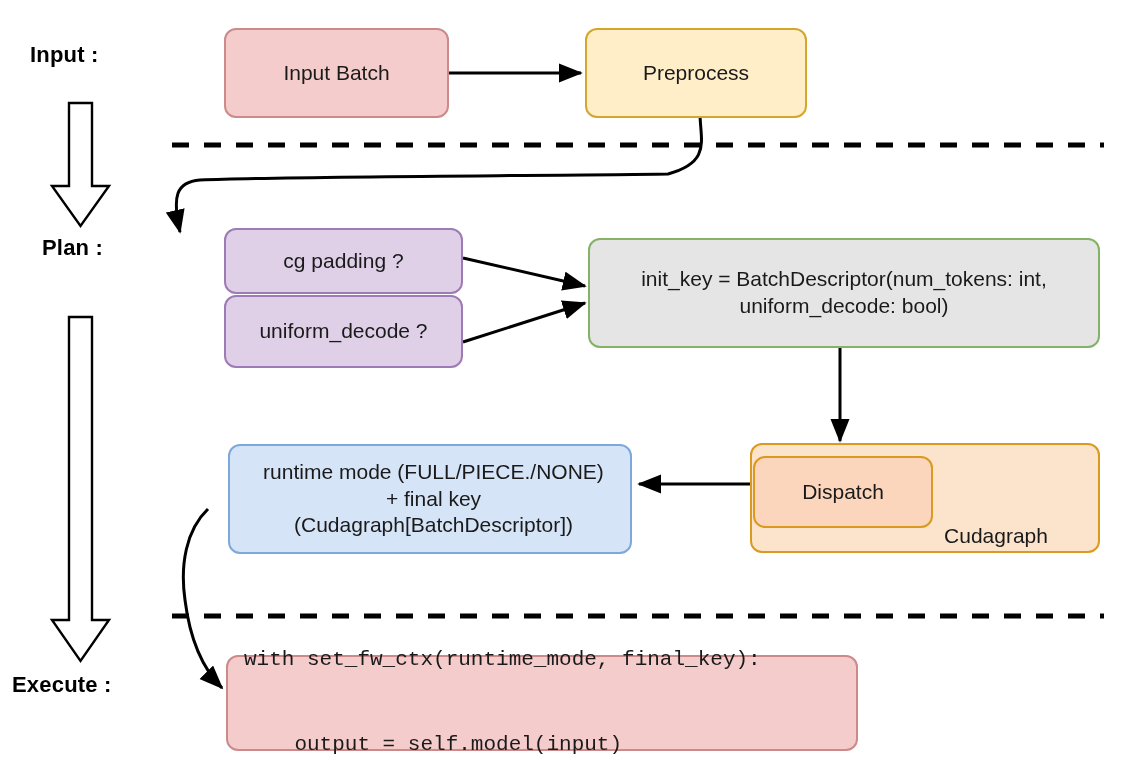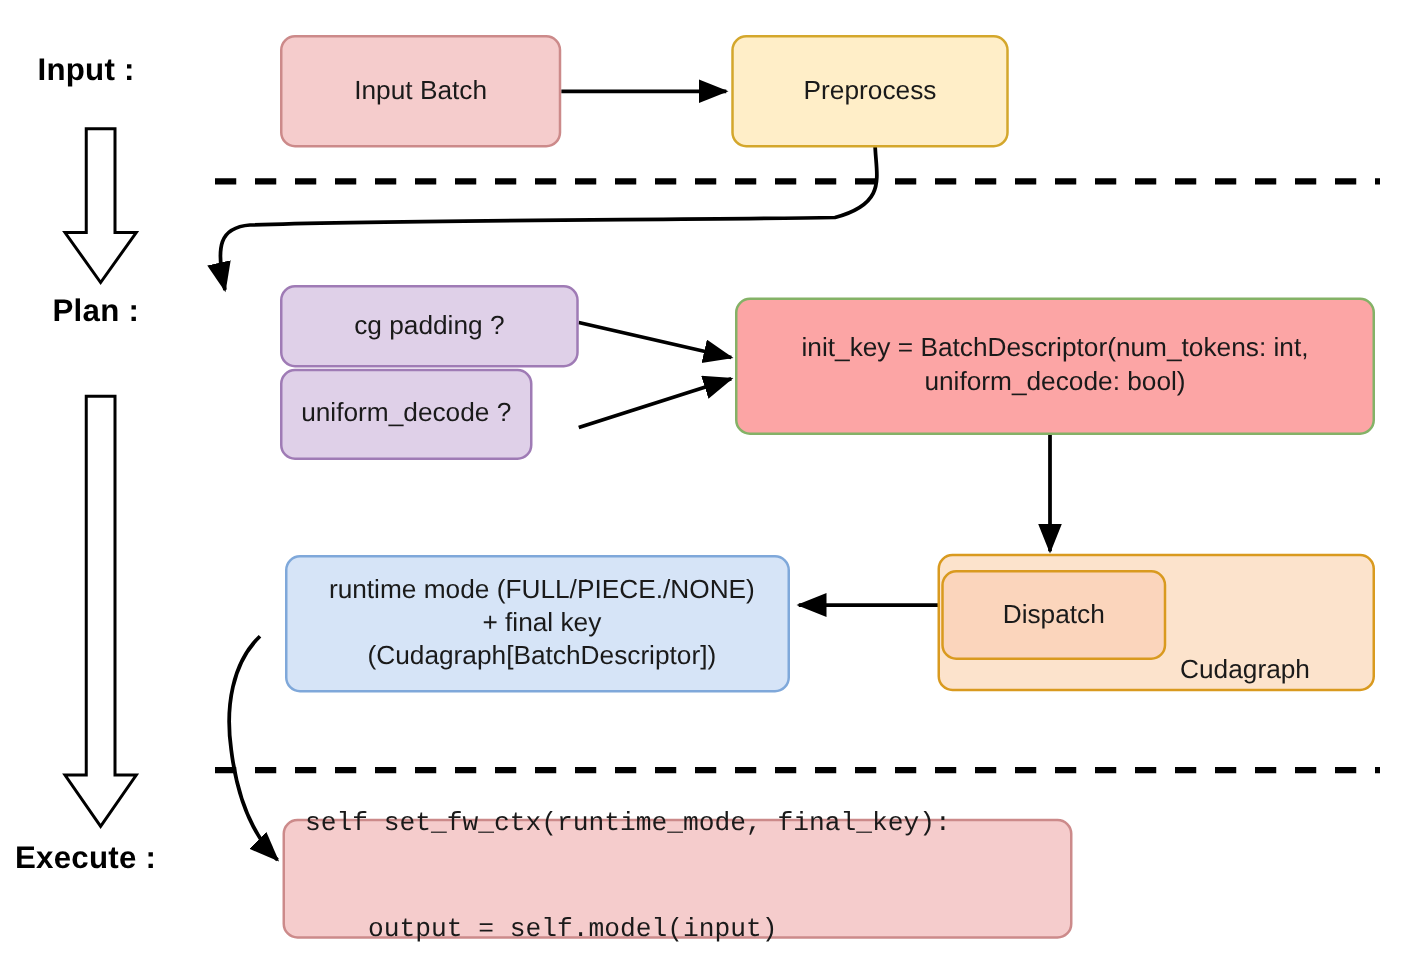--- a/index.html
+++ b/index.html
@@ -20,21 +20,21 @@
     left: 0;
     top: 0;
     width: 1142px;
     height: 770px;
     pointer-events: none;
   }
   .stage-label {
     position: absolute;
     font-family: "Liberation Sans", sans-serif;
     font-weight: bold;
-    font-size: 25px;
+    font-size: 22px;
     color: #000000;
     white-space: nowrap;
     letter-spacing: 0.2px;
   }
   .node {
     position: absolute;
     box-sizing: border-box;
     display: flex;
     align-items: center;
     justify-content: center;
@@ -62,21 +62,21 @@
   }
   .node-preprocess {
     background: #ffeec8;
     border-color: #d4a72c;
   }
   .node-purple {
     background: #dfd0e8;
     border-color: #9f7bb5;
   }
   .node-green {
-    background: #fca5a5;
+    background: #e5e5e5;
     border-color: #84b267;
   }
   .node-blue {
     background: #d6e4f7;
     border-color: #7fa8da;
     padding-left: 15px;
   }
   .node-outer-orange {
     background: #fce3cc;
     border-color: #d99a1f;
@@ -144,21 +144,21 @@
   </div>
 
   <div class="node node-preprocess" style="left:585px; top:28px; width:222px; height:90px;">
     <span>Preprocess</span>
   </div>
 
   <div class="node node-purple" style="left:224px; top:228px; width:239px; height:66px;">
     <span>cg padding ?</span>
   </div>
 
-  <div class="node node-purple" style="left:224px; top:295px; width:202px; height:73px;">
+  <div class="node node-purple" style="left:224px; top:295px; width:239px; height:73px;">
     <span>uniform_decode ?</span>
   </div>
 
   <div class="node node-green" style="left:588px; top:238px; width:512px; height:110px;">
     <div style="width:100%;">
       <div>init_key = BatchDescriptor(num_tokens: int,</div>
       <div>uniform_decode: bool)</div>
     </div>
   </div>
 
@@ -174,18 +174,18 @@
 
   <div class="node node-blue" style="left:228px; top:444px; width:404px; height:110px;">
     <div style="width:100%;">
       <div>runtime mode (FULL/PIECE./NONE)</div>
       <div>+ final key (Cudagraph[BatchDescriptor])</div>
     </div>
   </div>
 
   <div class="node node-code mono" style="left:226px; top:655px; width:632px; height:96px;">
     <div style="width:100%;">
-      <div>self set_fw_ctx(runtime_mode, final_key):</div>
+      <div>with set_fw_ctx(runtime_mode, final_key):</div>
       <div>    output = self.model(input)</div>
     </div>
   </div>
 
 </div>
 
 </body></html>

